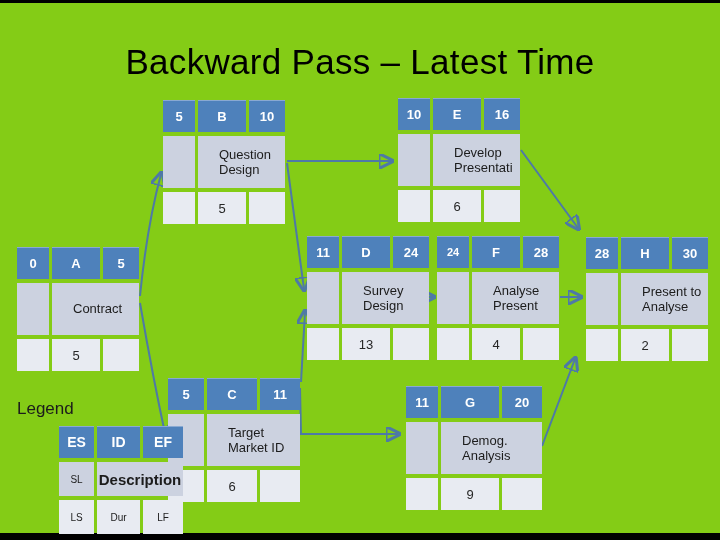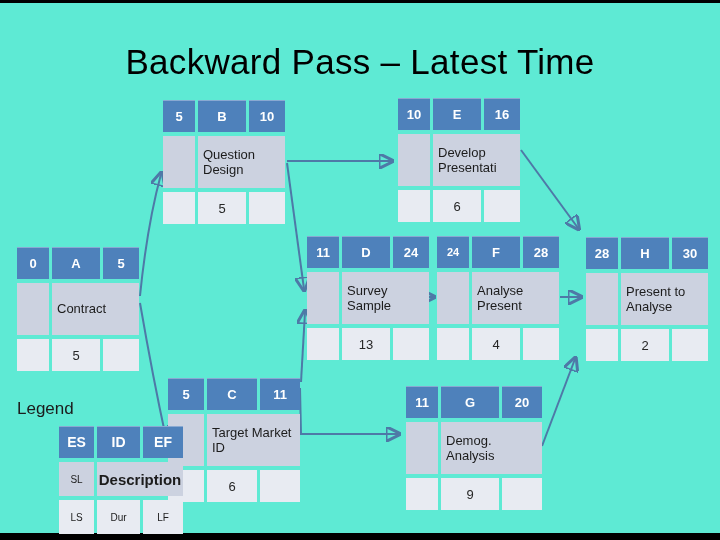--- a/index.html
+++ b/index.html
@@ -1,17 +1,17 @@
 <!DOCTYPE html>
 <html><head>
 <meta charset="utf-8">
 <style>
   html,body { margin:0; padding:0; background:#fff; }
   .slide {
-    position:relative; width:720px; height:540px; background:#5eead4;
+    position:relative; width:720px; height:540px; background:#84cc16;
     overflow:hidden; font-family:"Liberation Sans", sans-serif;
   }
   .bar-top    { position:absolute; top:0; left:0; width:720px; height:3px; background:#000; }
   .bar-bottom { position:absolute; bottom:0; left:0; width:720px; height:7px; background:#000; }
 
   .title {
     position:absolute; top:42px; left:0; width:720px;
     text-align:center; font-size:35px; font-weight:400; color:#000;
     letter-spacing:0.3px; white-space:nowrap;
   }
@@ -31,21 +31,21 @@
     background:#4e81bb;
     box-shadow: inset 0 1px 0 #89a9d2;
     color:#fff; font-weight:700; font-size:13px;
     display:flex; align-items:center; justify-content:center;
   }
   .mc { background:#ccd2e0; }
   .lc { background:#e8ebf2; }
   .desc {
     grid-column:2 / span 2;
     display:flex; align-items:center;
-    padding-left:5px; padding-right:2px;
+    padding-left:21px; padding-right:2px;
     font-size:13px; line-height:1.18; color:#1c1c1c;
   }
   .dur {
     display:flex; align-items:center; justify-content:center;
     font-size:13px; color:#262626;
   }
 
   
   .node-b { left:163px; top:100px; }
   .node-e { left:398px; top:98px;  }
@@ -138,21 +138,21 @@
     <div class="cell lc"></div>
     <div class="cell lc dur">5</div>
     <div class="cell lc"></div>
   </div>
 
   <div class="node node-d">
     <div class="cell hc hc-es">11</div>
     <div class="cell hc hc-id">D</div>
     <div class="cell hc hc-ef">24</div>
     <div class="cell mc"></div>
-    <div class="cell mc desc">Survey Sample</div>
+    <div class="cell mc desc">Survey Design</div>
     <div class="cell lc"></div>
     <div class="cell lc dur">13</div>
     <div class="cell lc"></div>
   </div>
 
   <div class="node node-f">
     <div class="cell hc hc-es">24</div>
     <div class="cell hc hc-id">F</div>
     <div class="cell hc hc-ef">28</div>
     <div class="cell mc"></div>

